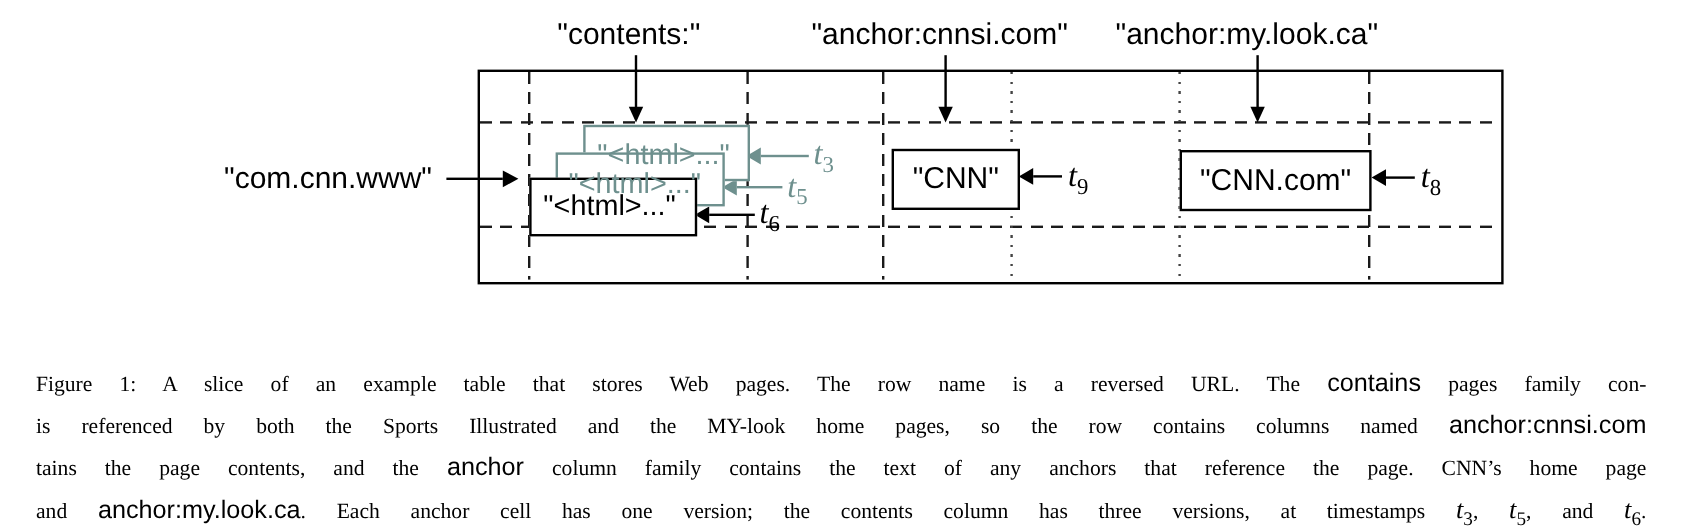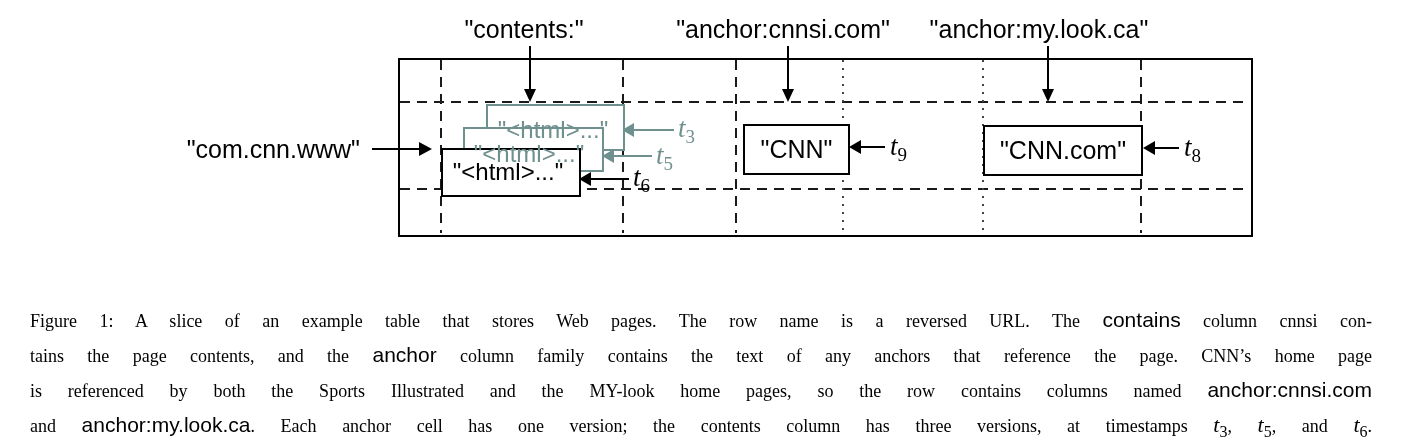--- a/index.html
+++ b/index.html
@@ -108,19 +108,19 @@
   <span class="abs t-label" style="left:890px;top:131px;"><i>t</i><sub>9</sub></span>
 
   <div class="abs cell-box" style="left:983px;top:125px;width:156px;height:47px;z-index:3;">
     <span class="box-value">"CNN.com"</span>
   </div>
   <div class="abs a-line-h" style="left:1155px;top:147px;width:24px;"></div>
   <div class="abs head-left" style="left:1143px;top:141px;"></div>
   <span class="abs t-label" style="left:1184px;top:132px;"><i>t</i><sub>8</sub></span>
 
   <div class="abs caption" style="left:30px;top:303px;">
-      <div class="cap-line"><span class="cap-serif">Figure 1: A slice of an example table that stores Web pages. The row name is a reversed URL. The </span><span class="cap-sans">contains</span><span class="cap-serif"> column cnnsi con-</span></div>
+      <div class="cap-line"><span class="cap-serif">Figure 1: A slice of an example table that stores Web pages. The row name is a reversed URL. The </span><span class="cap-sans">contains</span><span class="cap-serif"> pages family con-</span></div>
+      <div class="cap-line"><span class="cap-serif">is referenced by both the Sports Illustrated and the MY-look home pages, so the row contains columns named </span><span class="cap-sans">anchor:cnnsi.com</span></div>
       <div class="cap-line"><span class="cap-serif">tains the page contents, and the </span><span class="cap-sans">anchor</span><span class="cap-serif"> column family contains the text of any anchors that reference the page. CNN’s home page</span></div>
-      <div class="cap-line"><span class="cap-serif">is referenced by both the Sports Illustrated and the MY-look home pages, so the row contains columns named </span><span class="cap-sans">anchor:cnnsi.com</span></div>
       <div class="cap-line"><span class="cap-serif">and </span><span class="cap-sans">anchor:my.look.ca</span><span class="cap-serif">. Each anchor cell has one version; the contents column has three versions, at timestamps </span><span class="cap-math"><i>t</i><sub>3</sub></span><span class="cap-serif">, </span><span class="cap-math"><i>t</i><sub>5</sub></span><span class="cap-serif">, and </span><span class="cap-math"><i>t</i><sub>6</sub></span><span class="cap-serif">.</span></div>
     </div>
 
 </div>
 
 </body></html>

